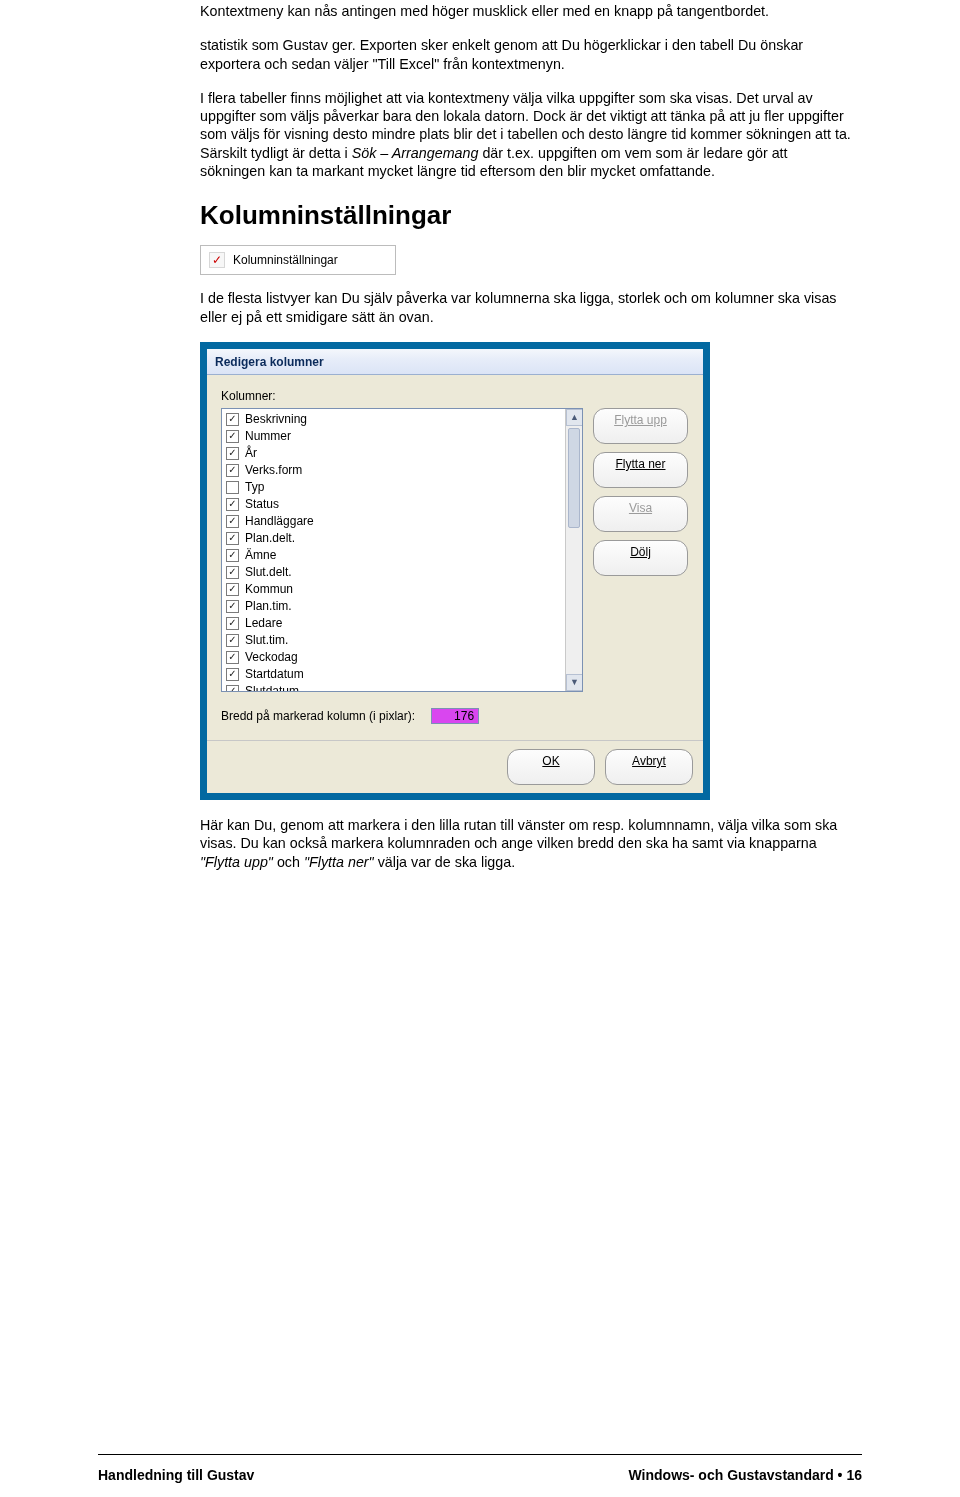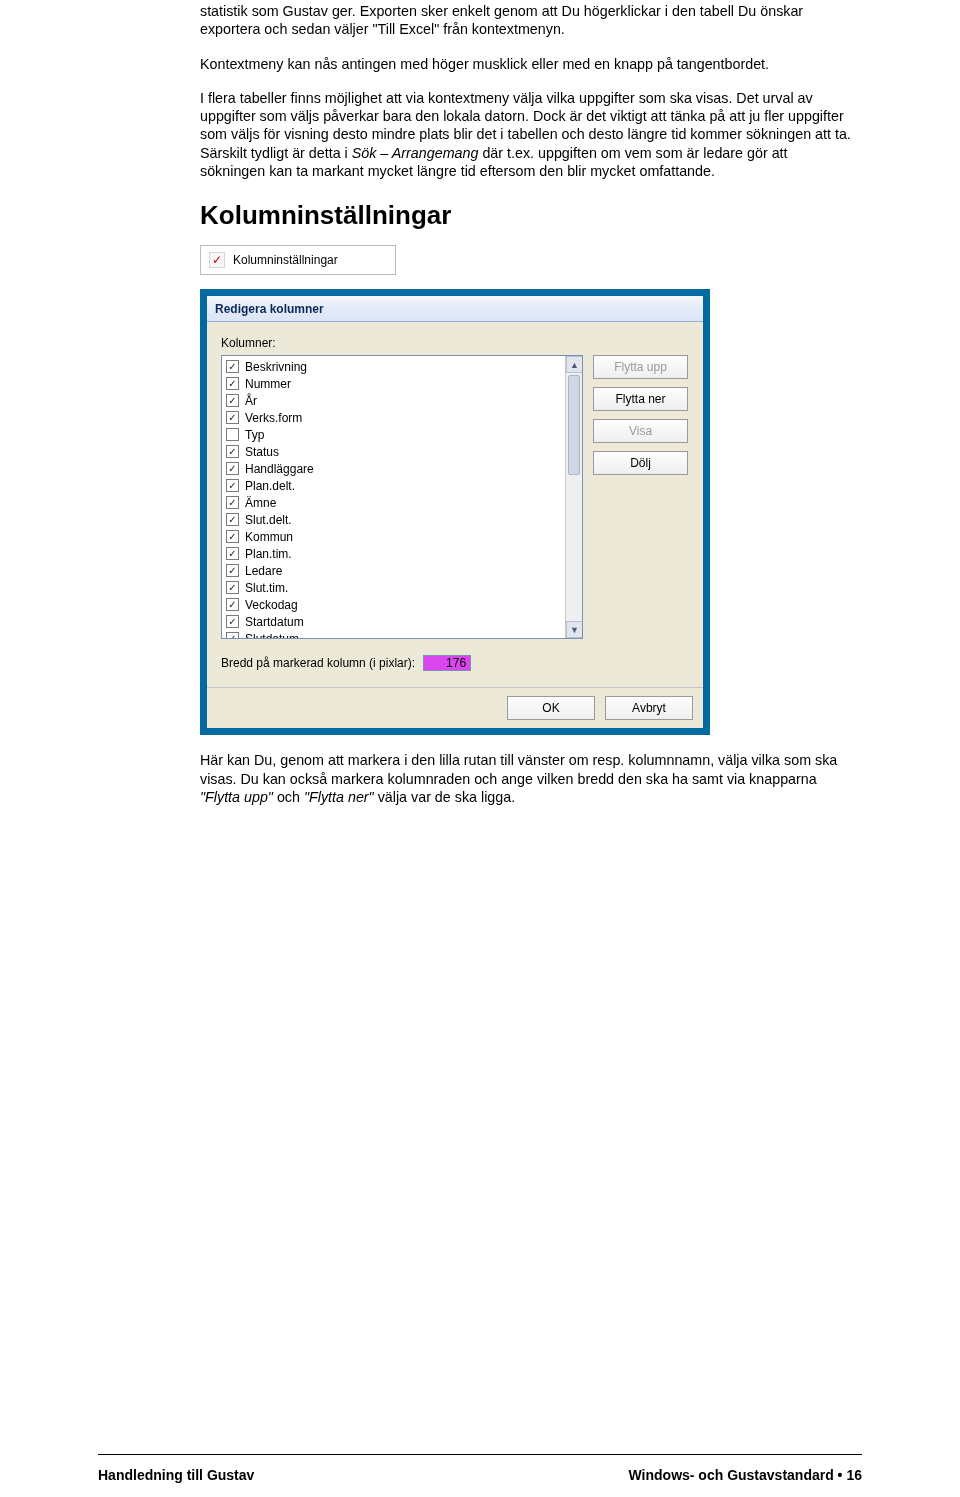--- a/index.html
+++ b/index.html
@@ -132,35 +132,36 @@
     margin-right: 6px;
     font-size: 10px; line-height: 1; color: #222;
   }
   .btn-col {
     display: flex;
     flex-direction: column;
     gap: 8px;
     align-items: stretch;
   }
   .btn {
-    width: 95px; height: 24px;
+    width: 95px; height: 36px;
     background: linear-gradient(#fdfdfd, #efefef);
     border: 1px solid #9a9a9a;
-    border-radius: 0;
+    border-radius: 12px;
     font-family: Tahoma, Arial, sans-serif;
     font-size: 12px;
     text-align: center;
     line-height: 22px;
     color: #000;
+    text-decoration: underline;
   }
   .btn.disabled { color: #9b9b9b; }
   .width-row {
     display: flex;
     align-items: center;
-    gap: 8px;
+    gap: 16px;
     margin-bottom: 6px;
   }
   .width-input {
     width: 48px; height: 16px;
     background: #d946ef;
     border: 1px solid #7b91b3;
     text-align: right;
     padding: 0 4px;
     font-size: 12px;
   }
@@ -189,35 +190,36 @@
     font-size: 14px;
     font-weight: bold;
     margin-top: 48px;
   }
   .footer .right .dot::before { content: " \2022  "; font-weight: bold; }
 </style>
 </head>
 <body>
 
 <div class="page">
+  <p class="para">Kontextmeny kan nås antingen med höger musklick eller med en knapp på tangentbordet.</p>
   <p class="para">statistik som Gustav ger. Exporten sker enkelt genom att Du högerklickar i den tabell Du önskar exportera och sedan väljer "Till Excel" från kontextmenyn.</p>
-  <p class="para">Kontextmeny kan nås antingen med höger musklick eller med en knapp på tangentbordet.</p>
 
 
   <p class="para">
     <span>I flera tabeller finns möjlighet att via kontextmeny välja vilka uppgifter som ska visas. Det urval av uppgifter som väljs påverkar bara den lokala datorn. Dock är det viktigt att tänka på att ju fler uppgifter som väljs för visning desto mindre plats blir det i tabellen och desto längre tid kommer sökningen att ta. Särskilt tydligt är detta i </span><span class="italic">Sök – Arrangemang </span><span>där t.ex. uppgiften om vem som är ledare gör att sökningen kan ta markant mycket längre tid eftersom den blir mycket omfattande.</span>
   </p>
 
   <div class="h2b">Kolumninställningar</div>
 
   <div class="mini-bar">
     <span class="ico">✓</span>
     <span>Kolumninställningar</span>
   </div>
 
+  <p class="para">I de flesta listvyer kan Du själv påverka var kolumnerna ska ligga, storlek och om kolumner ska visas eller ej på ett smidigare sätt än ovan.</p>
 
   <div class="dlg">
     <div class="dlg-title">Redigera kolumner</div>
     <div class="dlg-body">
       <div class="dlg-label">Kolumner:</div>
       <div class="cols-wrap">
         <div class="list" id="list">
             <div class="row">
               <span class="cb">✓</span>
               <span>Beskrivning</span>

